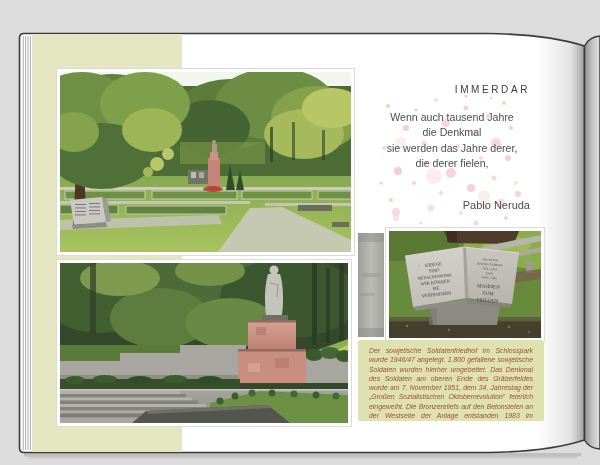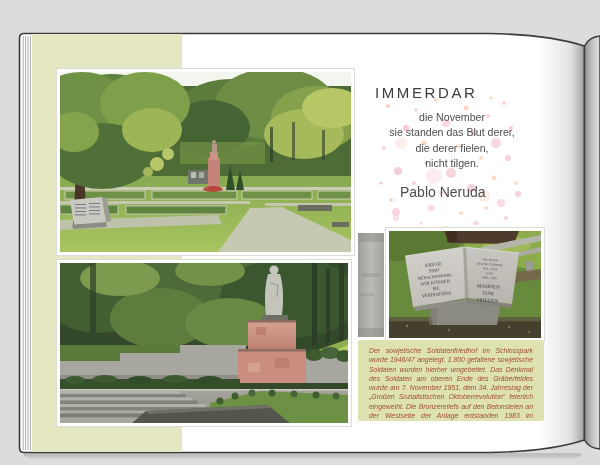--- a/index.html
+++ b/index.html
@@ -7,26 +7,26 @@
        background:#dcdcdd;font-family:"Liberation Sans",sans-serif;}
   .abs{position:absolute;}
   #book-bg{left:0;top:0;z-index:0;}
   #accent-band{left:32px;top:34px;width:150px;height:418px;background:var(--accent-band,#e5e7c3);z-index:1;}
   .photo{background:#fff;padding:3px;border:1px solid #dcdcd6;z-index:2;line-height:0;}
   #photo-park{left:56px;top:68px;}
   #photo-statue{left:56px;top:259px;}
   #photo-stele-strip{left:358px;top:233px;z-index:2;line-height:0;}
   #photo-memorial{left:385px;top:227px;}
   #splatter{left:376px;top:88px;z-index:1;}
-  #page-title{left:375px;top:84px;width:155px;text-align:left;z-index:2;
-    font-size:15px;letter-spacing:2.6px;color:var(--title-text,#3c3c3c);}
+  #page-title{left:375px;top:84px;width:155px;text-align:right;z-index:2;
+    font-size:10px;letter-spacing:2.6px;color:var(--title-text,#3c3c3c);}
   #poem{left:377px;top:110px;width:150px;text-align:center;z-index:2;
     font-size:10.6px;line-height:15.4px;color:var(--poem-text,#4d4d4d);}
-  #poem-author{left:400px;top:184px;width:130px;text-align:left;z-index:2;
-    font-size:14px;color:var(--poem-text,#4d4d4d);}
+  #poem-author{left:400px;top:199px;width:130px;text-align:right;z-index:2;
+    font-size:11px;color:var(--poem-text,#4d4d4d);}
   #description{left:358px;top:340px;width:186px;height:81px;box-sizing:border-box;
     padding:6px 11px;border-radius:2px;background:var(--desc-bg,#dee3b2);
     color:var(--desc-text,#a14f30);font-style:italic;font-size:6.9px;line-height:9.3px;
     text-align:justify;z-index:2;overflow:hidden;}
   .stone-text{font-family:"Liberation Serif",serif;fill:#42424c;}
 </style>
 </head>
 <body>
 
 <svg id="book-bg" class="abs" width="600" height="465" viewBox="0 0 600 465">
@@ -353,21 +353,21 @@
     <text x="100" y="57" font-size="5.2">MAHNEN</text>
     <text x="100" y="64" font-size="5.2">ZUM</text>
     <text x="100" y="71" font-size="5.2">FRIEDEN</text>
   </g>
 </svg>
 </div>
 
 <div id="page-title" class="abs">IMMERDAR</div>
 
 <div id="poem" class="abs">
-  <div class="poem-line">die November</div>
-  <div class="poem-line">sie standen das Blut derer,</div>
+  <div class="poem-line">Wenn auch tausend Jahre</div>
+  <div class="poem-line">die Denkmal</div>
+  <div class="poem-line">sie werden das Jahre derer,</div>
   <div class="poem-line">die derer fielen,</div>
-  <div class="poem-line">nicht tilgen.</div>
 </div>
 
 <div id="poem-author" class="abs">Pablo Neruda</div>
 
 <div id="description" class="abs">Der sowjetische Soldatenfriedhof im Schlosspark wurde 1946/47 angelegt. 1.800 gefallene sowjetische Soldaten wurden hierher umgebettet. Das Denkmal des Soldaten am oberen Ende des Gräberfeldes wurde am 7. November 1951, dem 34. Jahrestag der „Großen Sozialistischen Ok­toberrevolution“ feierlich eingeweiht. Die Bronzereliefs auf den Betonstelen an der Westseite der Anlage ent­standen 1983 im Rahmen einer Neugestaltung.</div>
 
 </body></html>

